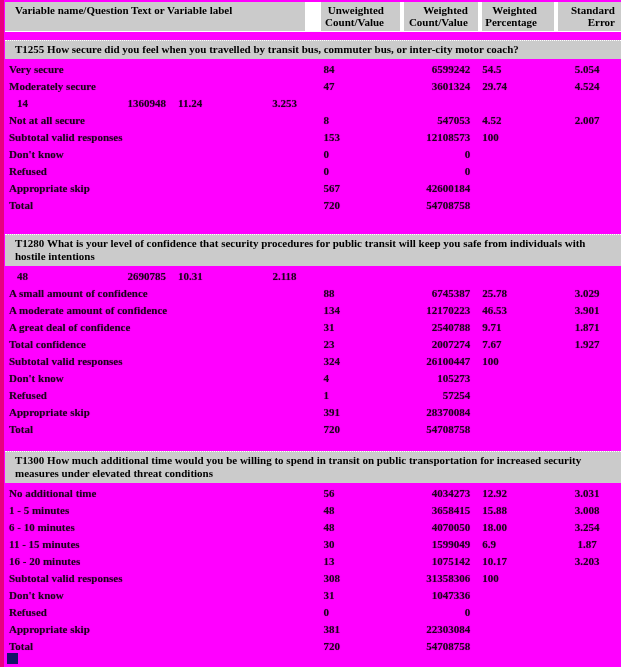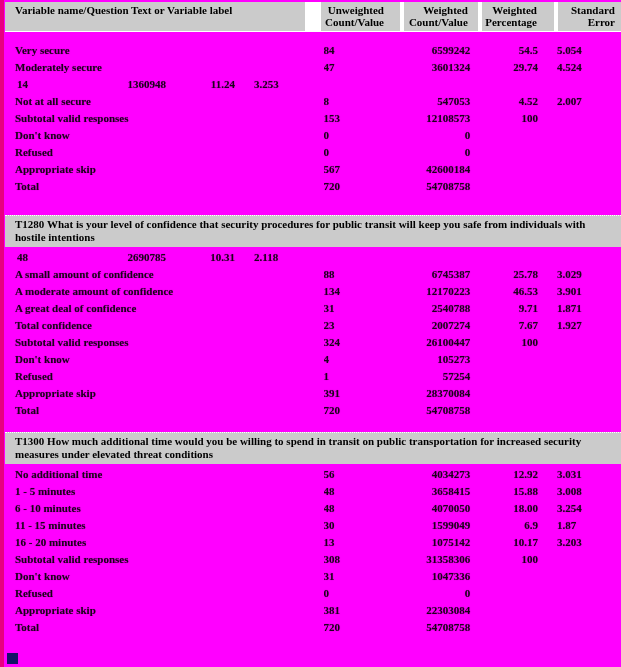--- a/index.html
+++ b/index.html
@@ -42,25 +42,25 @@
   .section-bar{
     background:var(--bar);
     border-top:1px dotted #ffffff;
     padding:2px 14px 3px 10px;
     line-height:13px;
   }
   
   .rows{padding-top:1px;}
   .row{display:flex;column-gap:2px;height:17px;align-items:center;}
   .cell{white-space:nowrap;overflow:hidden;color:var(--rowtxt);text-shadow:0 0 1px rgba(90,0,90,.55);}
-  .cell.c1{text-align:left;padding-left:10px;}
+  .cell.c1{text-align:left;padding-left:4px;}
   .cell.c2{padding-right:16px;}
   .cell.c3{text-align:right;padding-right:10px;}
-  .cell.c4{text-align:right;padding-right:17px;}
-  .cell.c5{text-align:left;padding-right:4px;}
+  .cell.c4{text-align:left;padding-right:17px;}
+  .cell.c5{text-align:center;padding-right:4px;}
   .artifact{position:absolute;left:7px;top:653px;width:11px;height:11px;background:var(--artifact);}
 </style>
 </head>
 <body>
 
 <div class="page">
   <div class="left-strip"></div>
   <div class="content">
 
     <div class="table-header">
@@ -80,20 +80,23 @@
         <span class="hline">Percentage</span>
       </div>
       <div class="hcell c5">
         <span class="hline">Standard</span>
         <span class="hline">Error</span>
       </div>
     </div>
 
     <div id="sections">
   <section>
+    <div class="section-bar">
+      <span>T1255 How secure did you feel when you travelled by transit bus, commuter bus, or inter-city motor coach?</span>
+    </div>
     <div class="rows">
   <div class="row">
     <div class="cell c1">Very secure</div>
     <div class="cell c2">84</div>
     <div class="cell c3">6599242</div>
     <div class="cell c4">54.5</div>
     <div class="cell c5">5.054</div>
   </div>
 
   <div class="row">

